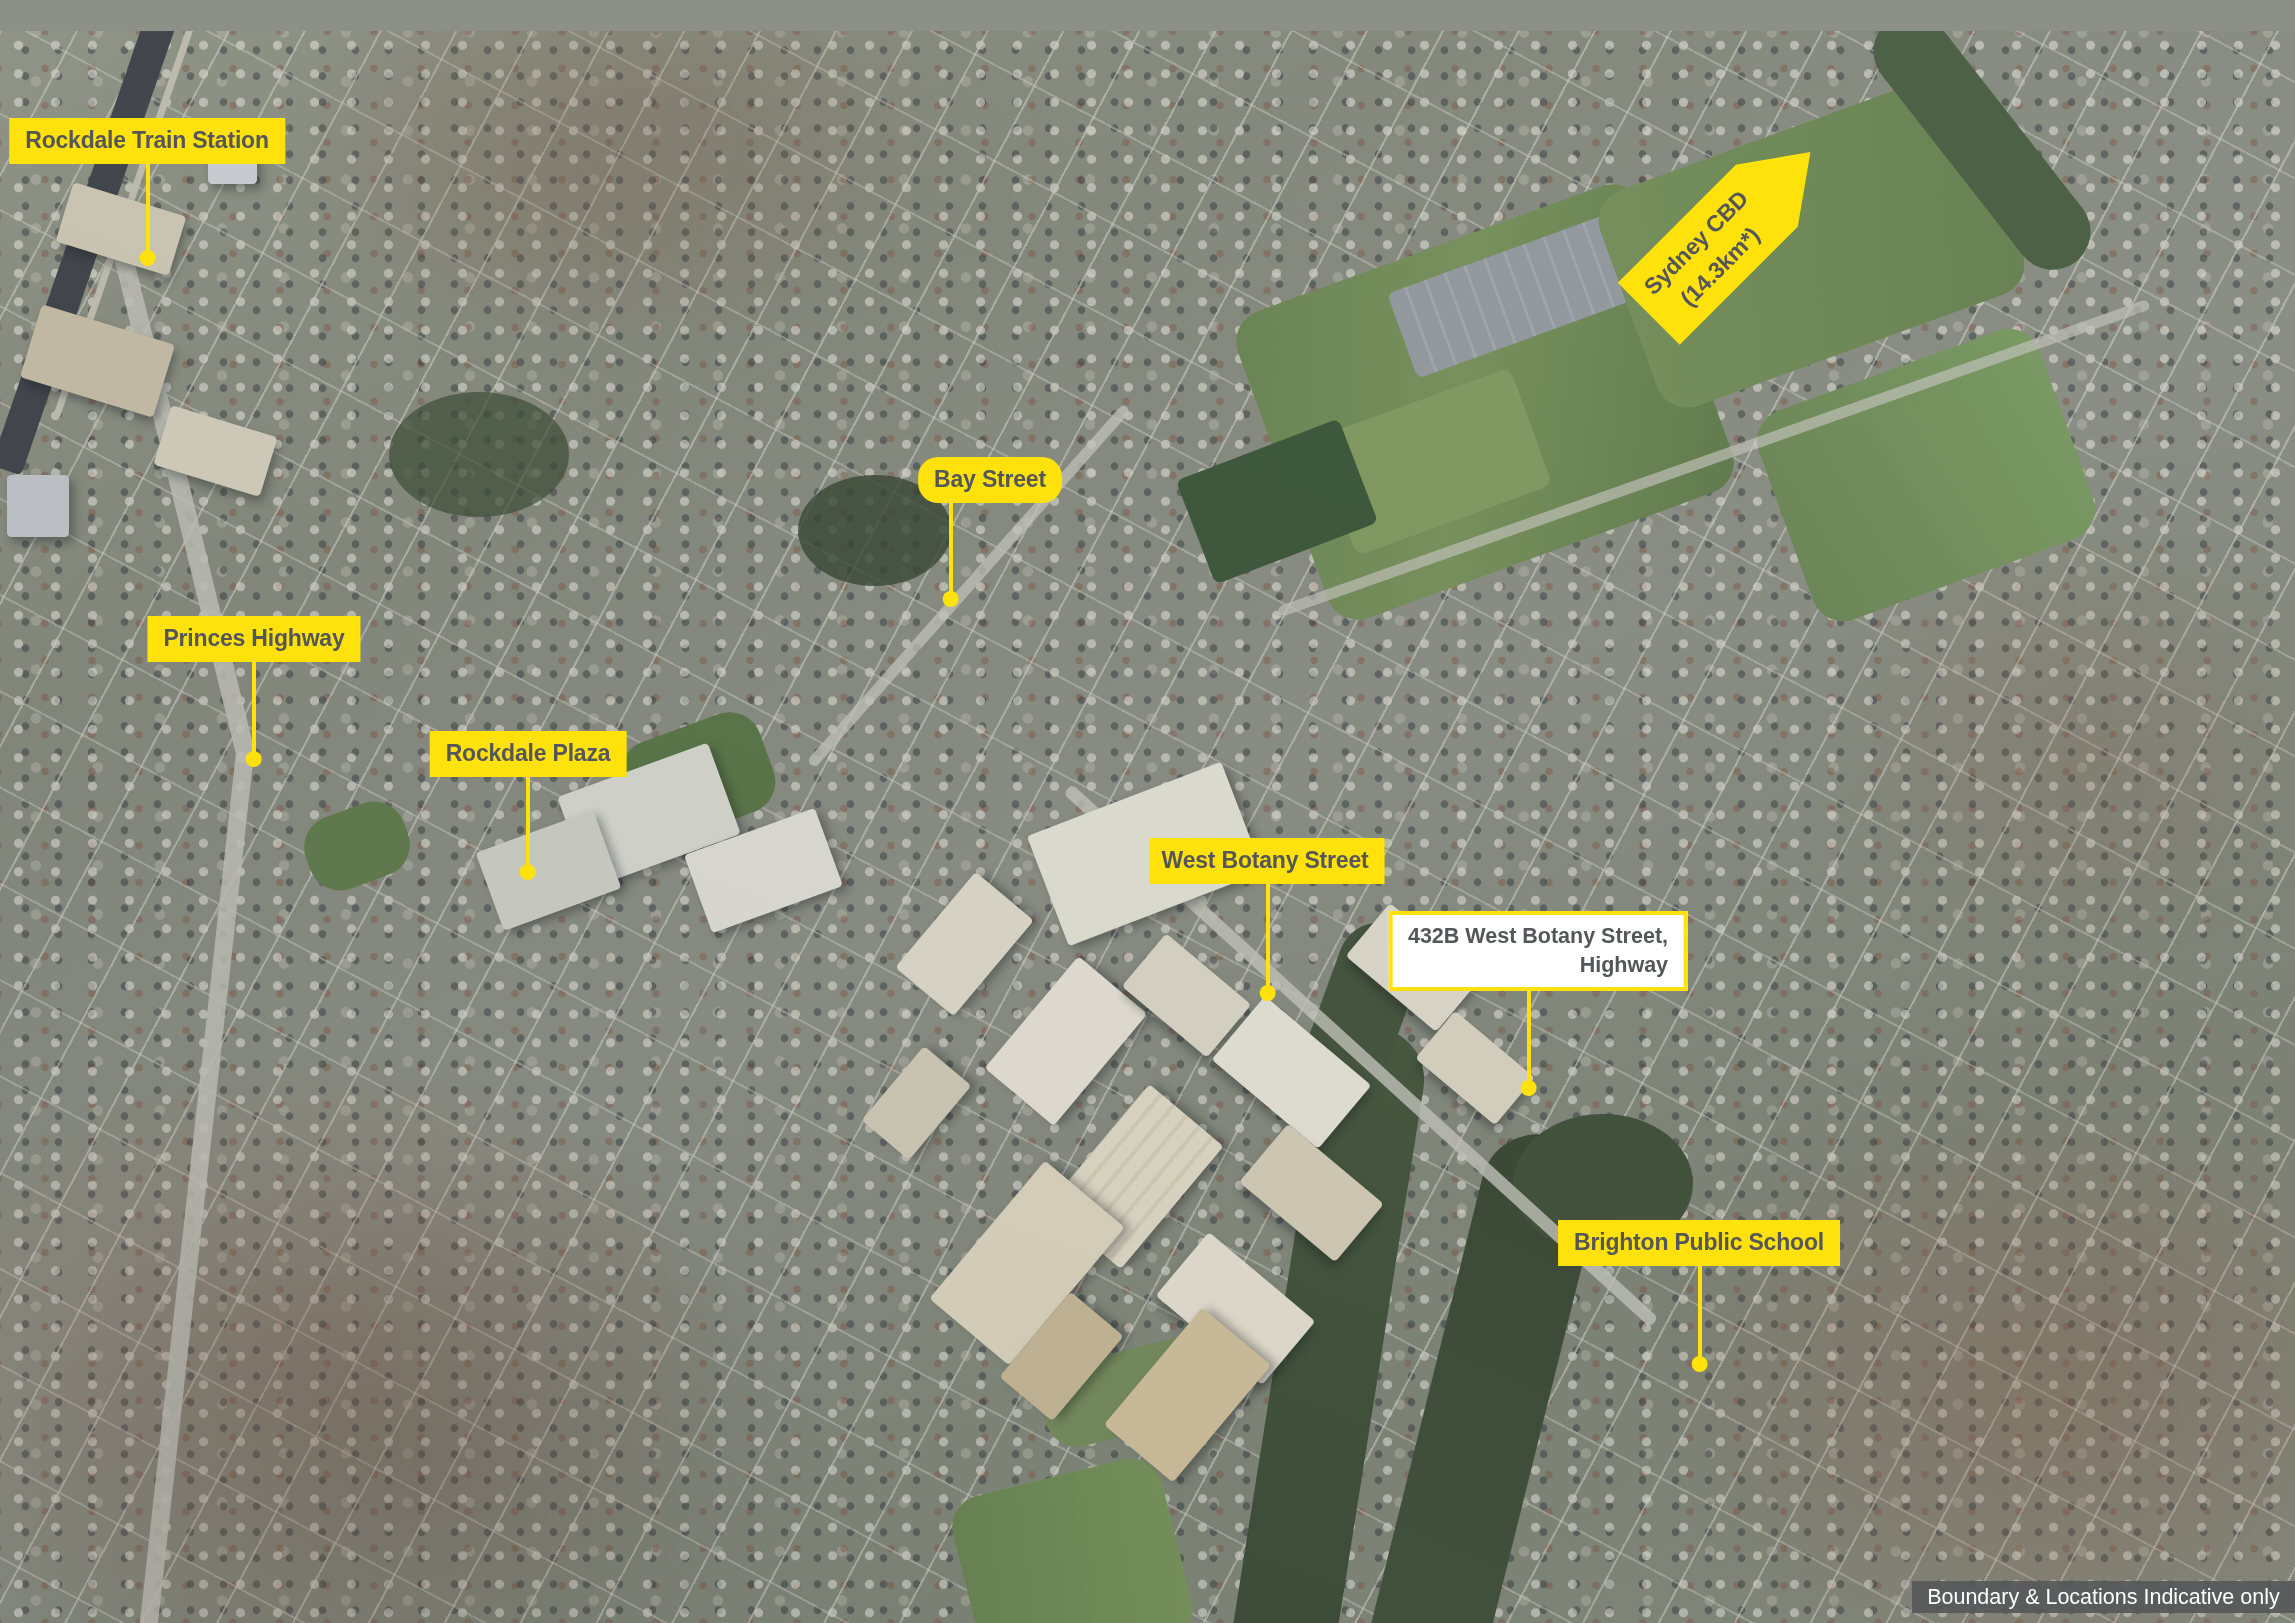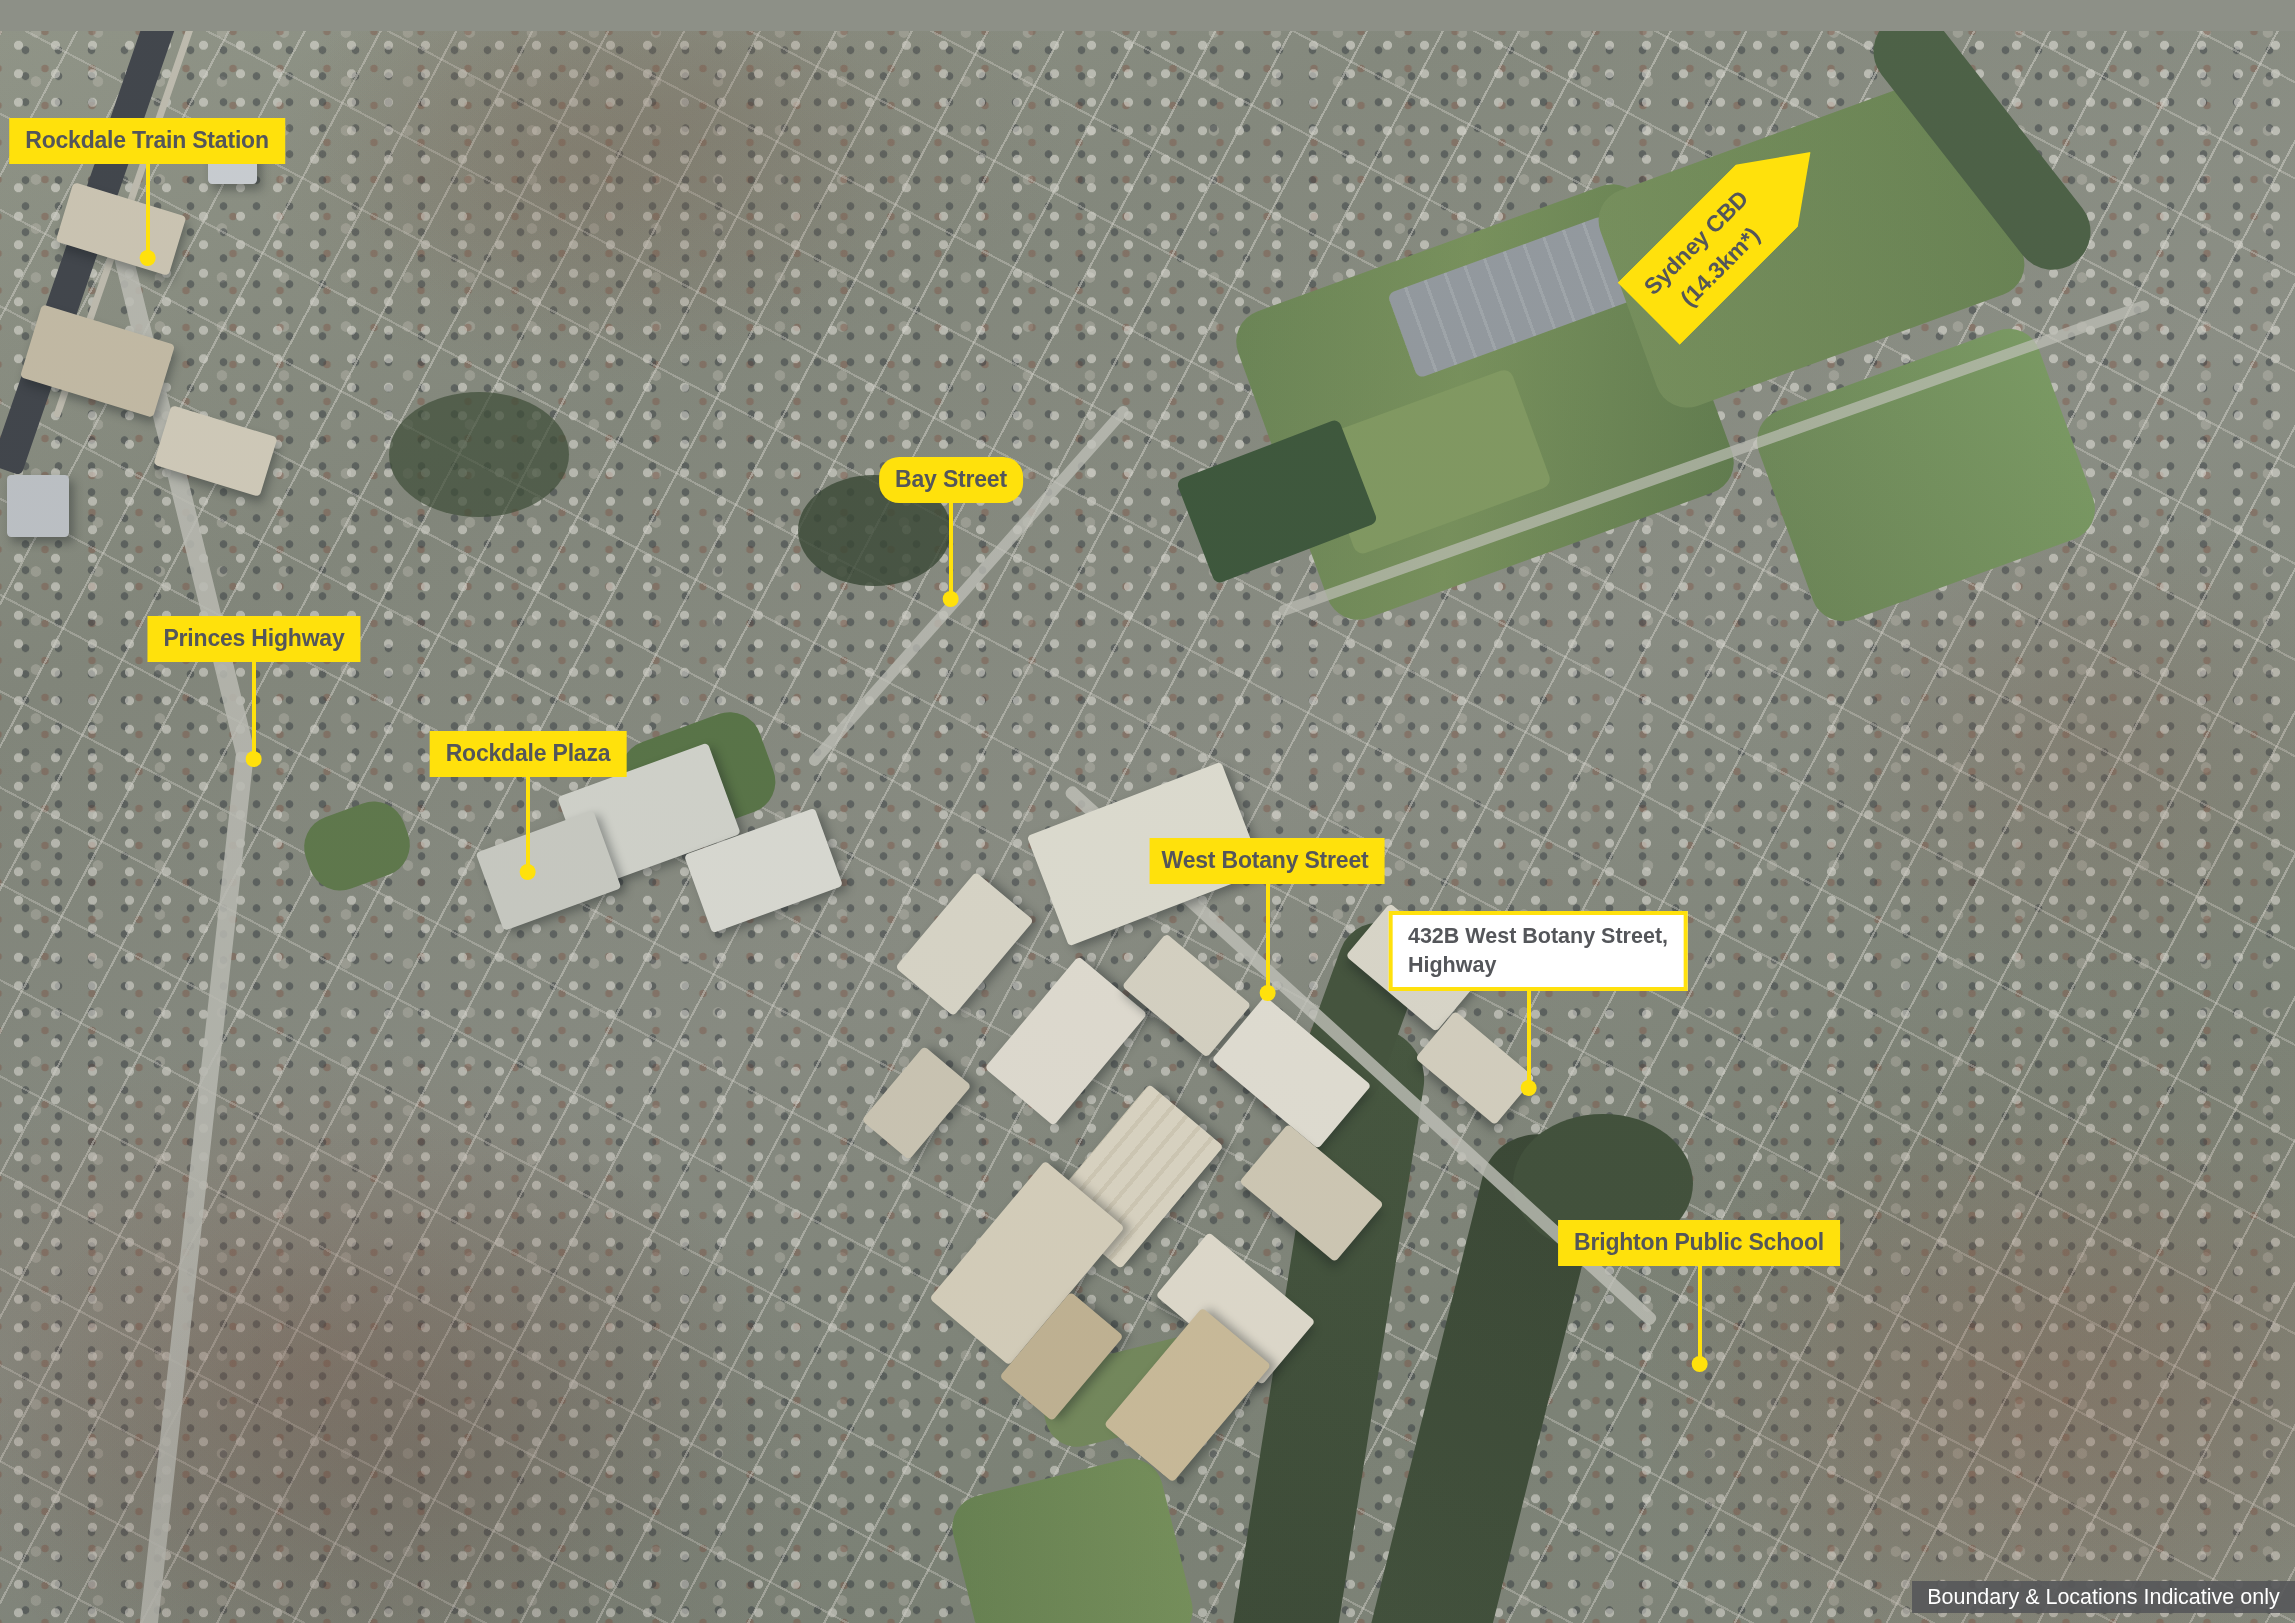--- a/index.html
+++ b/index.html
@@ -30,21 +30,21 @@
      linear-gradient(200deg, rgba(70,80,75,.07), rgba(40,45,42,.12));}
   
   .label{position:absolute;z-index:10;background:var(--yellow);color:var(--ink);
      font-weight:700;font-size:23px;line-height:1.2;letter-spacing:-0.2px;
      padding:9px 16px;white-space:nowrap;transform:translateX(-50%);}
   .pointer{position:absolute;z-index:9;width:3.5px;background:var(--yellow);}
   .pointer::after{content:'';position:absolute;left:50%;bottom:-8.3px;transform:translateX(-50%);
      width:16.7px;height:16.7px;border-radius:50%;background:var(--yellow);}
   .sitebox{position:absolute;z-index:11;transform:translateX(-50%);background:#ffffff;
      border:4.2px solid var(--yellow);color:var(--ink);font-weight:700;font-size:21.5px;
-     line-height:1.35;text-align:left;padding:7px 15.3px;white-space:nowrap;}
+     line-height:1.35;text-align:right;padding:7px 15.3px;white-space:nowrap;}
   .arrow{position:absolute;z-index:10;background:var(--yellow);color:var(--ink);
      display:flex;flex-direction:column;align-items:center;justify-content:center;
      font-weight:700;font-size:23px;letter-spacing:-0.2px;text-align:center;}
   .arrow .l2{margin-top:9.7px;}
   .arrow-cbd{left:1615px;top:158px;width:229px;height:88px;padding-right:61px;
      transform:rotate(-45deg);
      clip-path:polygon(0 0,167px 0,229px 44px,167px 88px,0 88px);}
   .arrow-cbd .l2{margin-top:7px;}
   .arrow-bls{left:1880px;top:975px;width:310px;height:90px;padding-right:44px;
      clip-path:polygon(0 0,265px 0,310px 45px,265px 100%,0 100%);}
@@ -113,21 +113,21 @@
   <div class="d bldg" style="left:160px;top:389px;width:111px;height:62px;transform:rotate(17deg);background:#ddd6c4;"></div>
   <div class="d bldg" style="left:7px;top:444px;width:62px;height:62px;background:#c9cdd2;"></div>
   <div class="d bldg" style="left:208px;top:104px;width:49px;height:49px;background:#d5d9de;"></div>
 
   <div class="map-shade"></div>
 
   <div class="pointer" style="left:146px;top:130px;height:97px;"></div>
   <div class="label" style="left:147px;top:87px;">Rockdale Train Station</div>
 
   <div class="pointer" style="left:949px;top:470px;height:98px;"></div>
-  <div class="label" style="left:951px;top:426px;border-radius:20px;">Bay Street</div>
+  <div class="label" style="left:990px;top:426px;border-radius:20px;">Bay Street</div>
 
   <div class="pointer" style="left:252px;top:629px;height:99px;"></div>
   <div class="label" style="left:254px;top:585px;">Princes Highway</div>
 
   <div class="pointer" style="left:526px;top:743px;height:98px;"></div>
   <div class="label" style="left:528px;top:700px;">Rockdale Plaza</div>
 
   <div class="pointer" style="left:1266px;top:851px;height:111px;"></div>
   <div class="label" style="left:1267px;top:807px;padding-left:12px;">West Botany Street</div>
 

